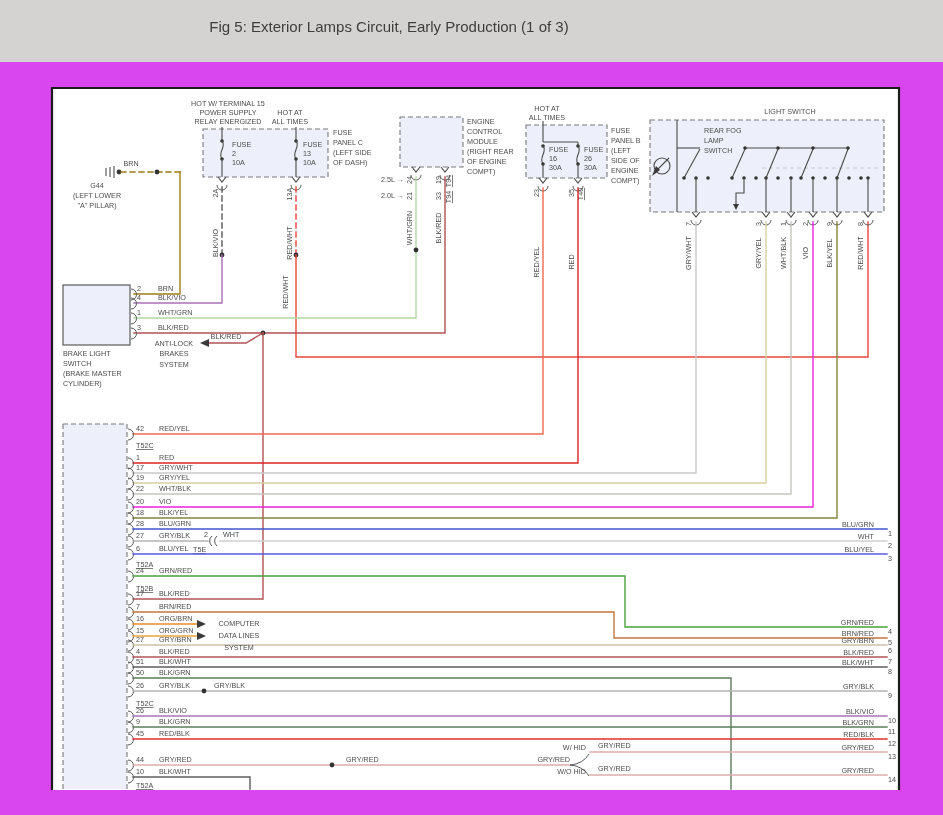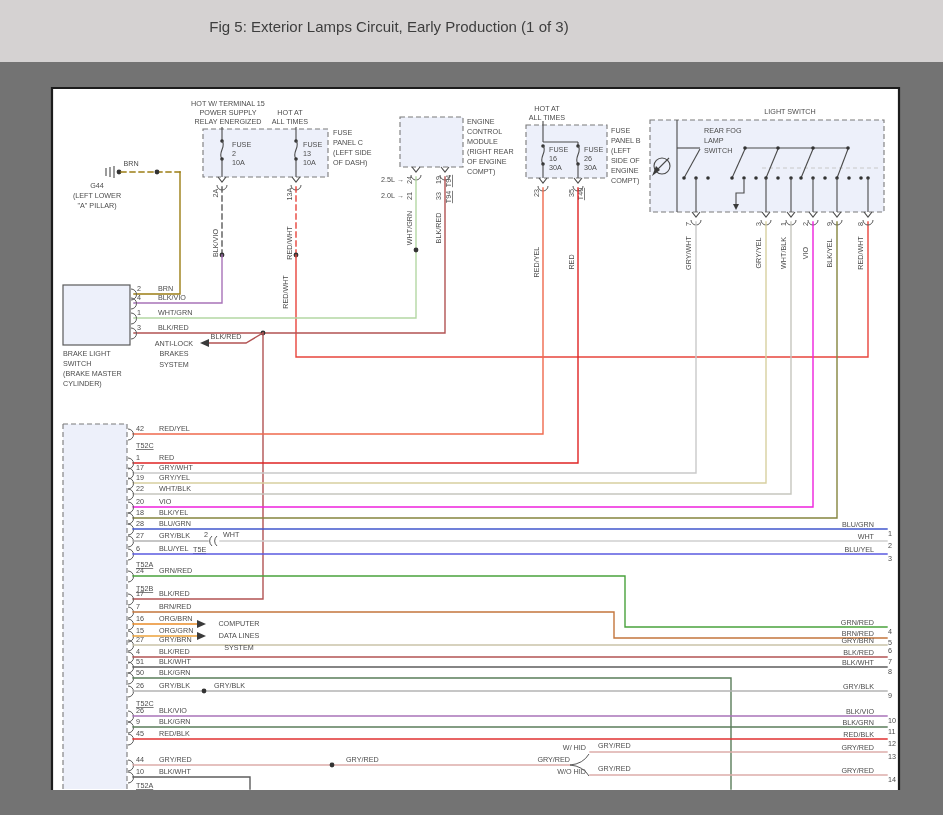--- a/index.html
+++ b/index.html
@@ -1,16 +1,16 @@
 <!DOCTYPE html>
 <html><head>
 <meta charset="utf-8">
 <style>
   html,body{margin:0;padding:0;background:#ffffff;}
-  .page{width:943px;height:815px;position:relative;background:#737373;overflow:hidden;}
+  .page{width:943px;height:815px;position:relative;background:#d946ef;overflow:hidden;}
   svg{display:block;font-family:"Liberation Sans",sans-serif;}
   .t{font-family:"Liberation Sans",sans-serif;font-size:7.2px;fill:#4c4c4c;}
   .tc{text-anchor:middle;}
   .tr{text-anchor:end;}
   .u{text-decoration:underline;}
   .title{font-family:"Liberation Sans",sans-serif;font-size:15px;fill:#3e3e3e;}
   .w{fill:none;stroke-width:1.4;stroke-linecap:square;}
   .sym{fill:none;stroke:#4a4a4a;stroke-width:1.1;}
   .box{fill:#edf0fa;stroke:#7a7a7a;stroke-width:1.1;}
   .dashb{stroke-dasharray:5,3;}

